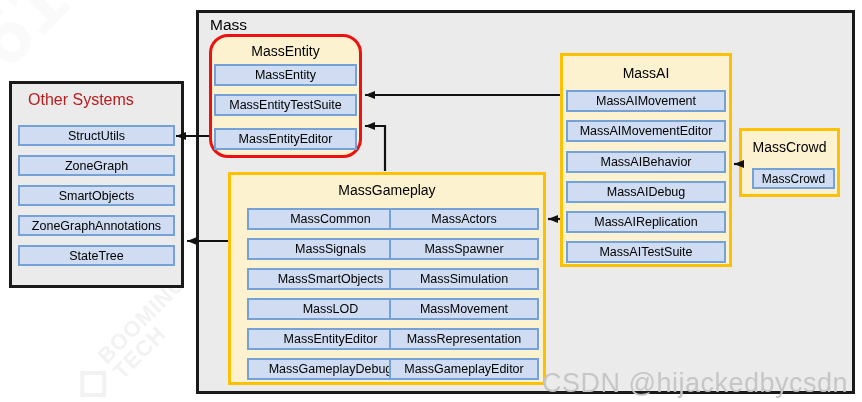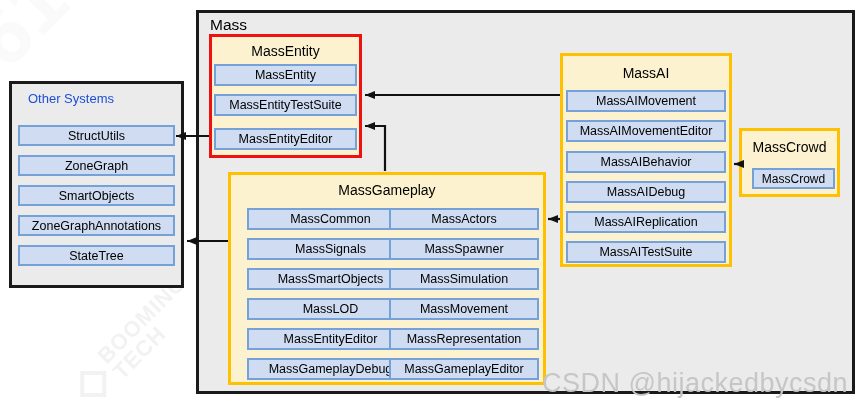--- a/index.html
+++ b/index.html
@@ -8,30 +8,30 @@
     --watermark:#c6c6c6; --faint:#f2f2f2;
   }
   *{margin:0;padding:0;box-sizing:border-box;}
   html,body{width:862px;height:402px;}
   body{
     position:relative;width:862px;height:402px;background:#ffffff;overflow:hidden;
     font-family:"Liberation Sans","DejaVu Sans",sans-serif;color:var(--ink);
   }
   .panel{position:absolute;background:var(--gray-fill);border:3px solid var(--ink);}
   .group{position:absolute;background:var(--cream);border:3px solid var(--gold);}
-  .group.red{border-color:var(--red);}
+  .group.red{border-color:var(--red);border-radius:19px;}
   .group-title{position:absolute;left:0;right:0;text-align:center;font-size:14px;color:#000;}
   .module{
     position:absolute;height:22px;background:var(--module-fill);
     border:2px solid var(--module-border);display:flex;align-items:center;justify-content:center;
     font-size:12.5px;color:#000;white-space:nowrap;overflow:hidden;
   }
   
   #other-systems{left:9px;top:81px;width:175px;height:207px;}
-  #other-systems .os-title{position:absolute;left:16px;top:7px;font-size:13px;color:#1d4ed8;}
+  #other-systems .os-title{position:absolute;left:16px;top:7px;font-size:16px;color:#b91c1c;}
   #other-systems .module{left:6px;width:157px;height:21px;}
   
   #mass{left:196px;top:10px;width:659px;height:384px;}
   #mass .mass-title{position:absolute;left:11px;top:3px;font-size:15.5px;color:#000;}
   
   #mass-entity{left:209px;top:34px;width:153px;height:124px;}
   #mass-entity .group-title{top:6px;}
   #mass-entity .module{left:2px;width:143px;}
   
   #mass-ai{left:560px;top:53px;width:172px;height:214px;padding-left:44px;}

